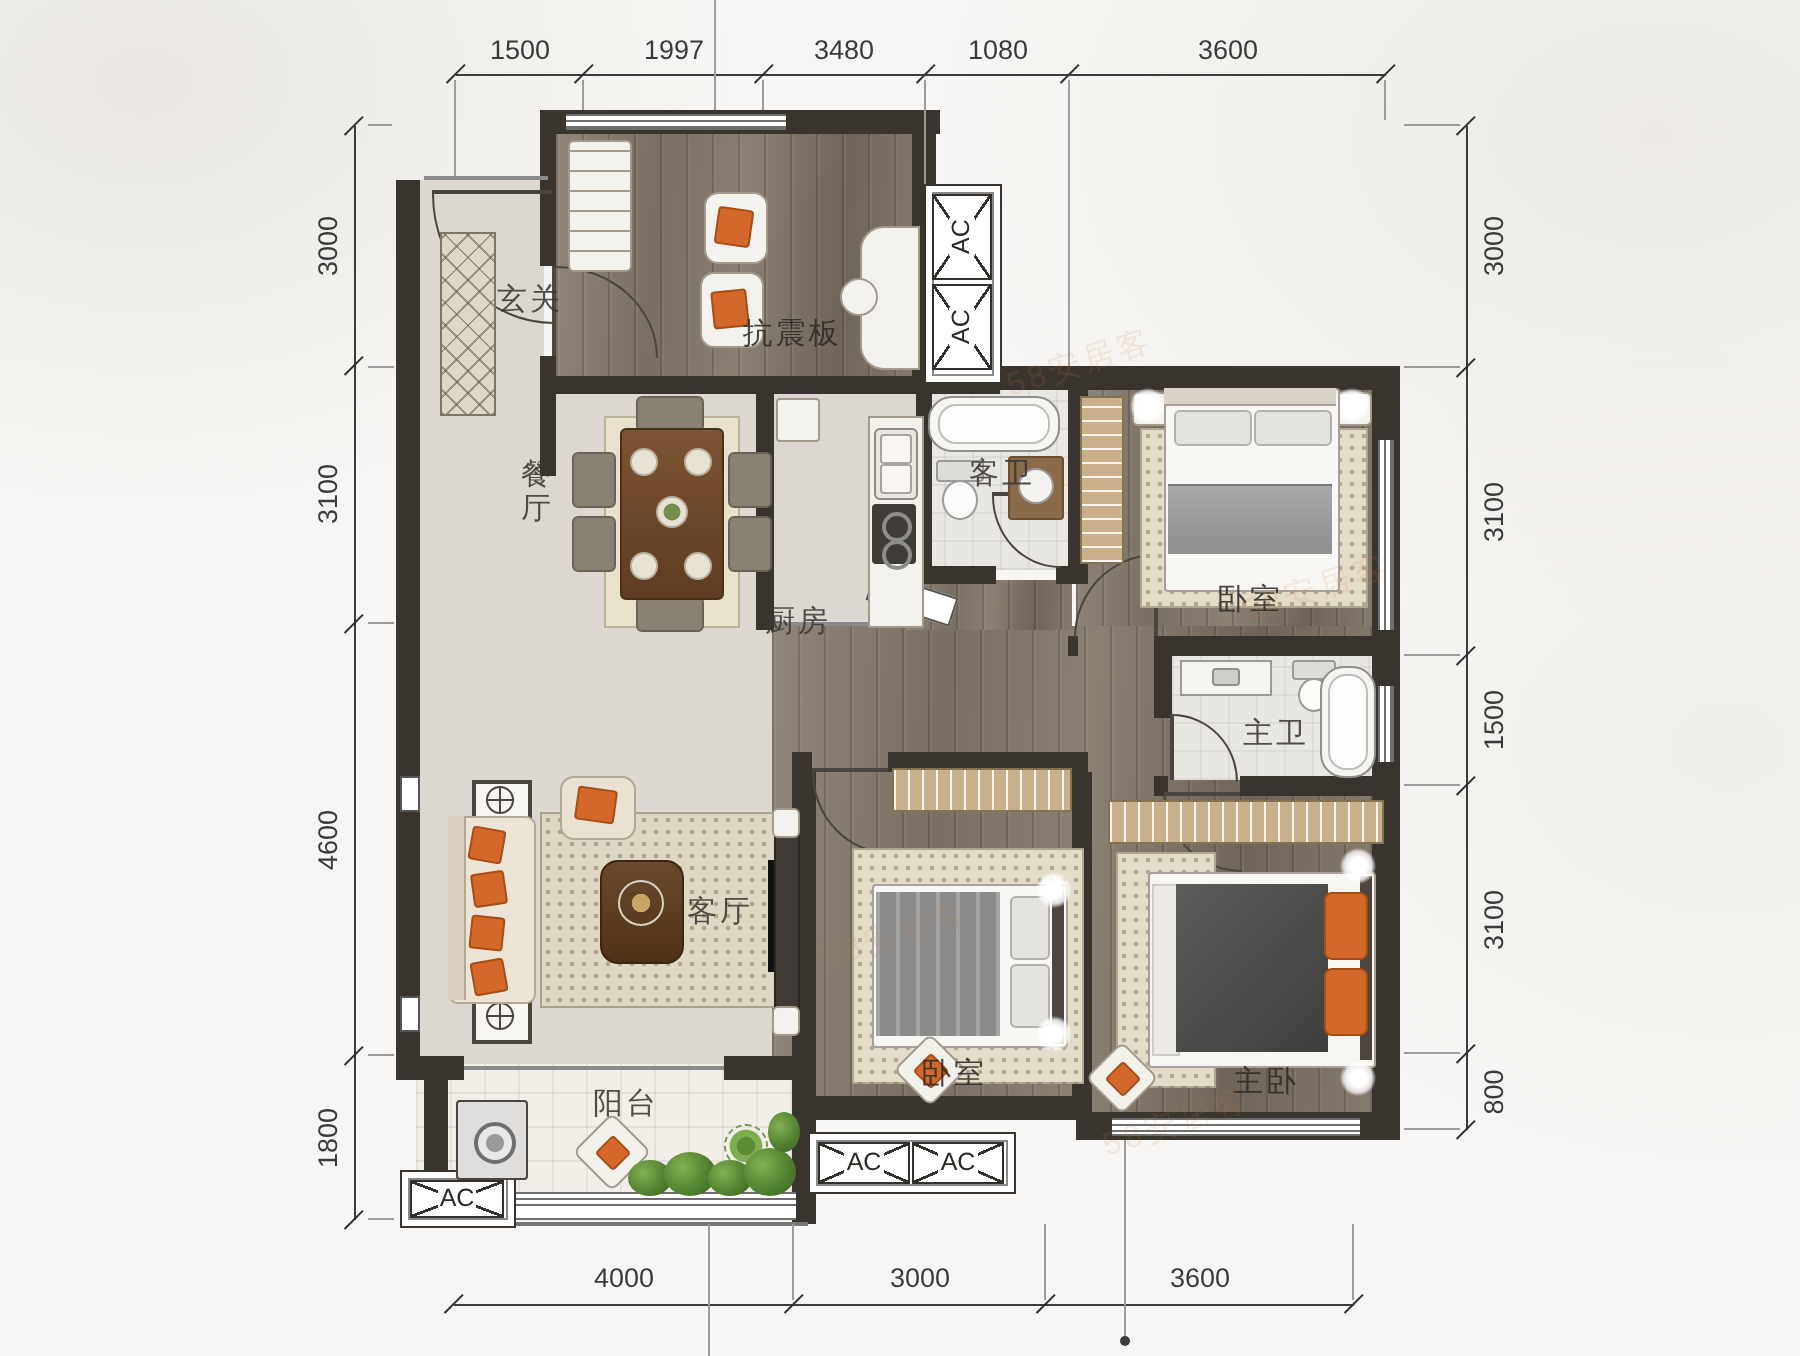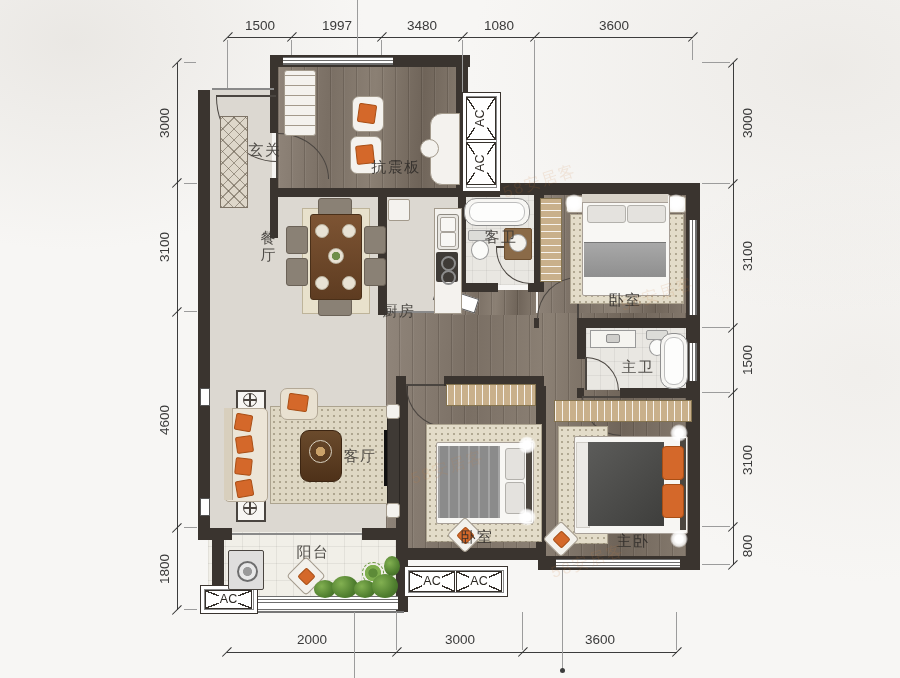--- a/index.html
+++ b/index.html
@@ -333,21 +333,21 @@
 <div class="abs wit" style="left:702px;top:327px;width:28px;height:1px;"></div>
 <div class="abs wit" style="left:702px;top:392px;width:28px;height:1px;"></div>
 <div class="abs wit" style="left:702px;top:526px;width:28px;height:1px;"></div>
 <div class="abs wit" style="left:702px;top:564px;width:28px;height:1px;"></div>
 
 <div class="abs dim" style="left:260px;top:25px;">1500</div>
 <div class="abs dim" style="left:337px;top:25px;">1997</div>
 <div class="abs dim" style="left:422px;top:25px;">3480</div>
 <div class="abs dim" style="left:499px;top:25px;">1080</div>
 <div class="abs dim" style="left:614px;top:25px;">3600</div>
-<div class="abs dim" style="left:312px;top:639px;">2000</div>
+<div class="abs dim" style="left:312px;top:639px;">4000</div>
 <div class="abs dim" style="left:460px;top:639px;">3000</div>
 <div class="abs dim" style="left:600px;top:639px;">3600</div>
 <div class="abs dim dimv" style="left:164px;top:123px;">3000</div>
 <div class="abs dim dimv" style="left:164px;top:247px;">3100</div>
 <div class="abs dim dimv" style="left:164px;top:420px;">4600</div>
 <div class="abs dim dimv" style="left:164px;top:569px;">1800</div>
 <div class="abs dim dimv" style="left:747px;top:123px;">3000</div>
 <div class="abs dim dimv" style="left:747px;top:256px;">3100</div>
 <div class="abs dim dimv" style="left:747px;top:360px;">1500</div>
 <div class="abs dim dimv" style="left:747px;top:460px;">3100</div>

